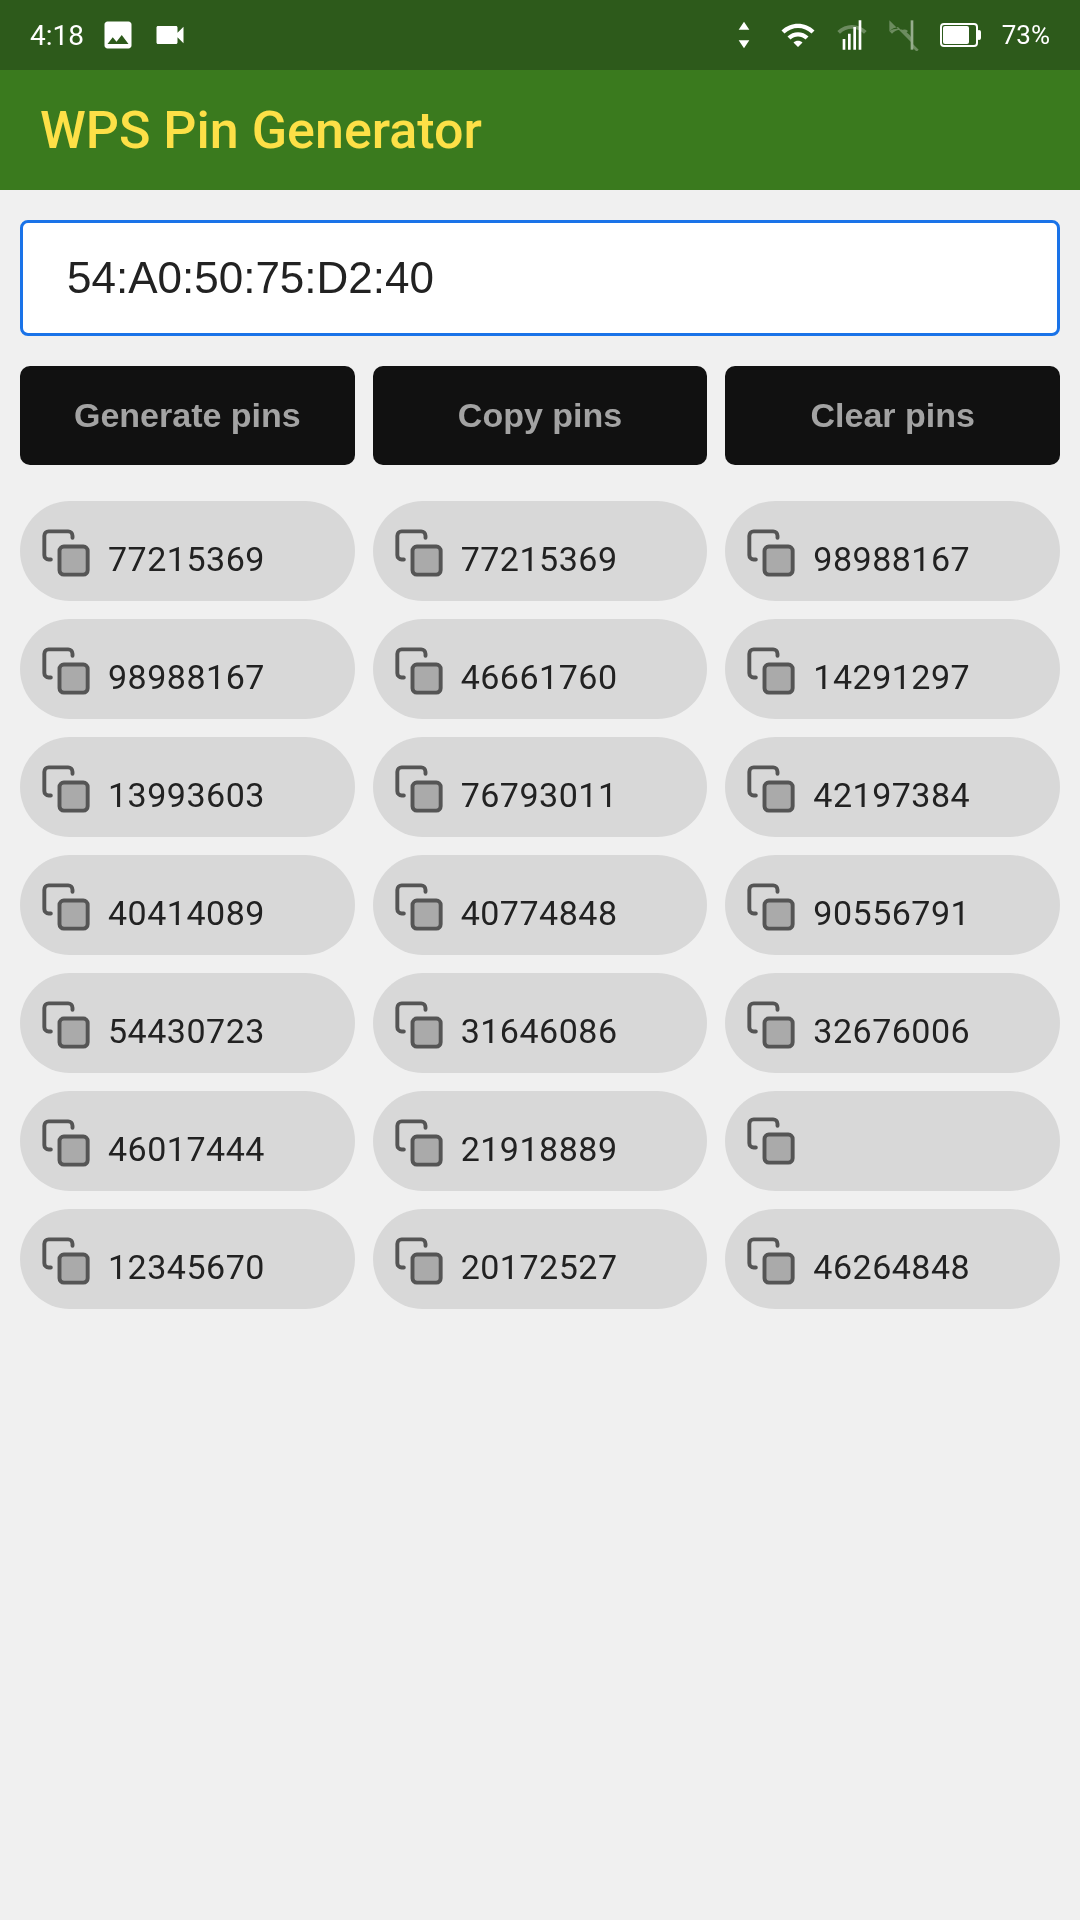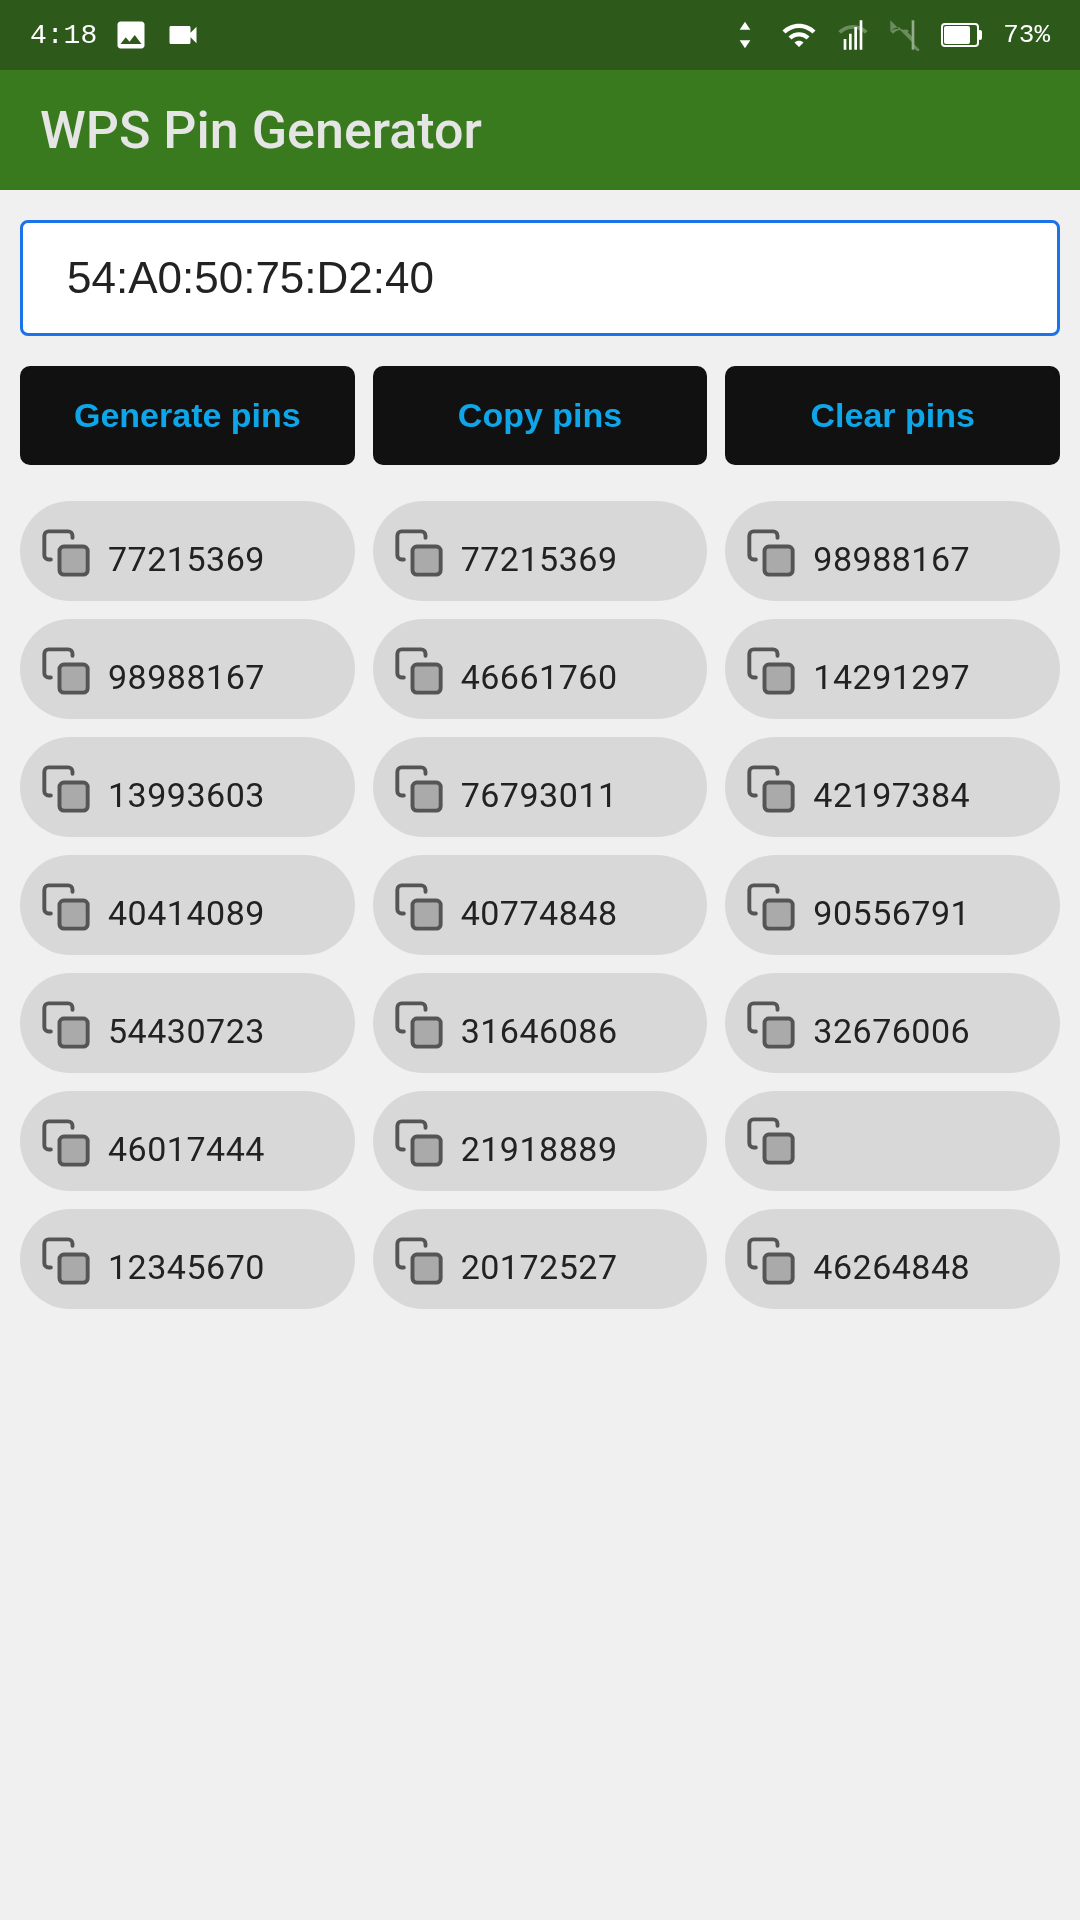--- a/index.html
+++ b/index.html
@@ -17,36 +17,35 @@
     .status-bar {
       width: 1080px;
       height: 70px;
       background: #2d5a1b;
       display: flex;
       align-items: center;
       justify-content: space-between;
       padding: 0 30px;
       color: white;
       font-size: 28px;
-      font-family: Liberation Mono, monospace;
     }
     .status-left { display: flex; align-items: center; gap: 16px; }
     .status-right { display: flex; align-items: center; gap: 20px; font-size: 26px; }
 
     
     .app-bar {
       width: 1080px;
       height: 120px;
       background: #3a7a1e;
       display: flex;
       align-items: center;
       padding: 0 40px;
     }
     .app-title {
-      color: #e5e5e5;
+      color: #fde047;
       font-size: 52px;
       font-weight: 500;
     }
 
     
     .main-content {
       padding: 30px 20px;
       background: #f0f0f0;
     }
 
@@ -70,21 +69,21 @@
 
     
     .buttons-row {
       display: flex;
       gap: 18px;
       margin-bottom: 36px;
     }
     .action-btn {
       flex: 1;
       background: #111;
-      color: #0ea5e9;
+      color: #a3a3a3;
       border: none;
       border-radius: 10px;
       padding: 30px 10px;
       font-size: 34px;
       font-weight: 600;
       cursor: pointer;
       text-align: center;
     }
 
     

